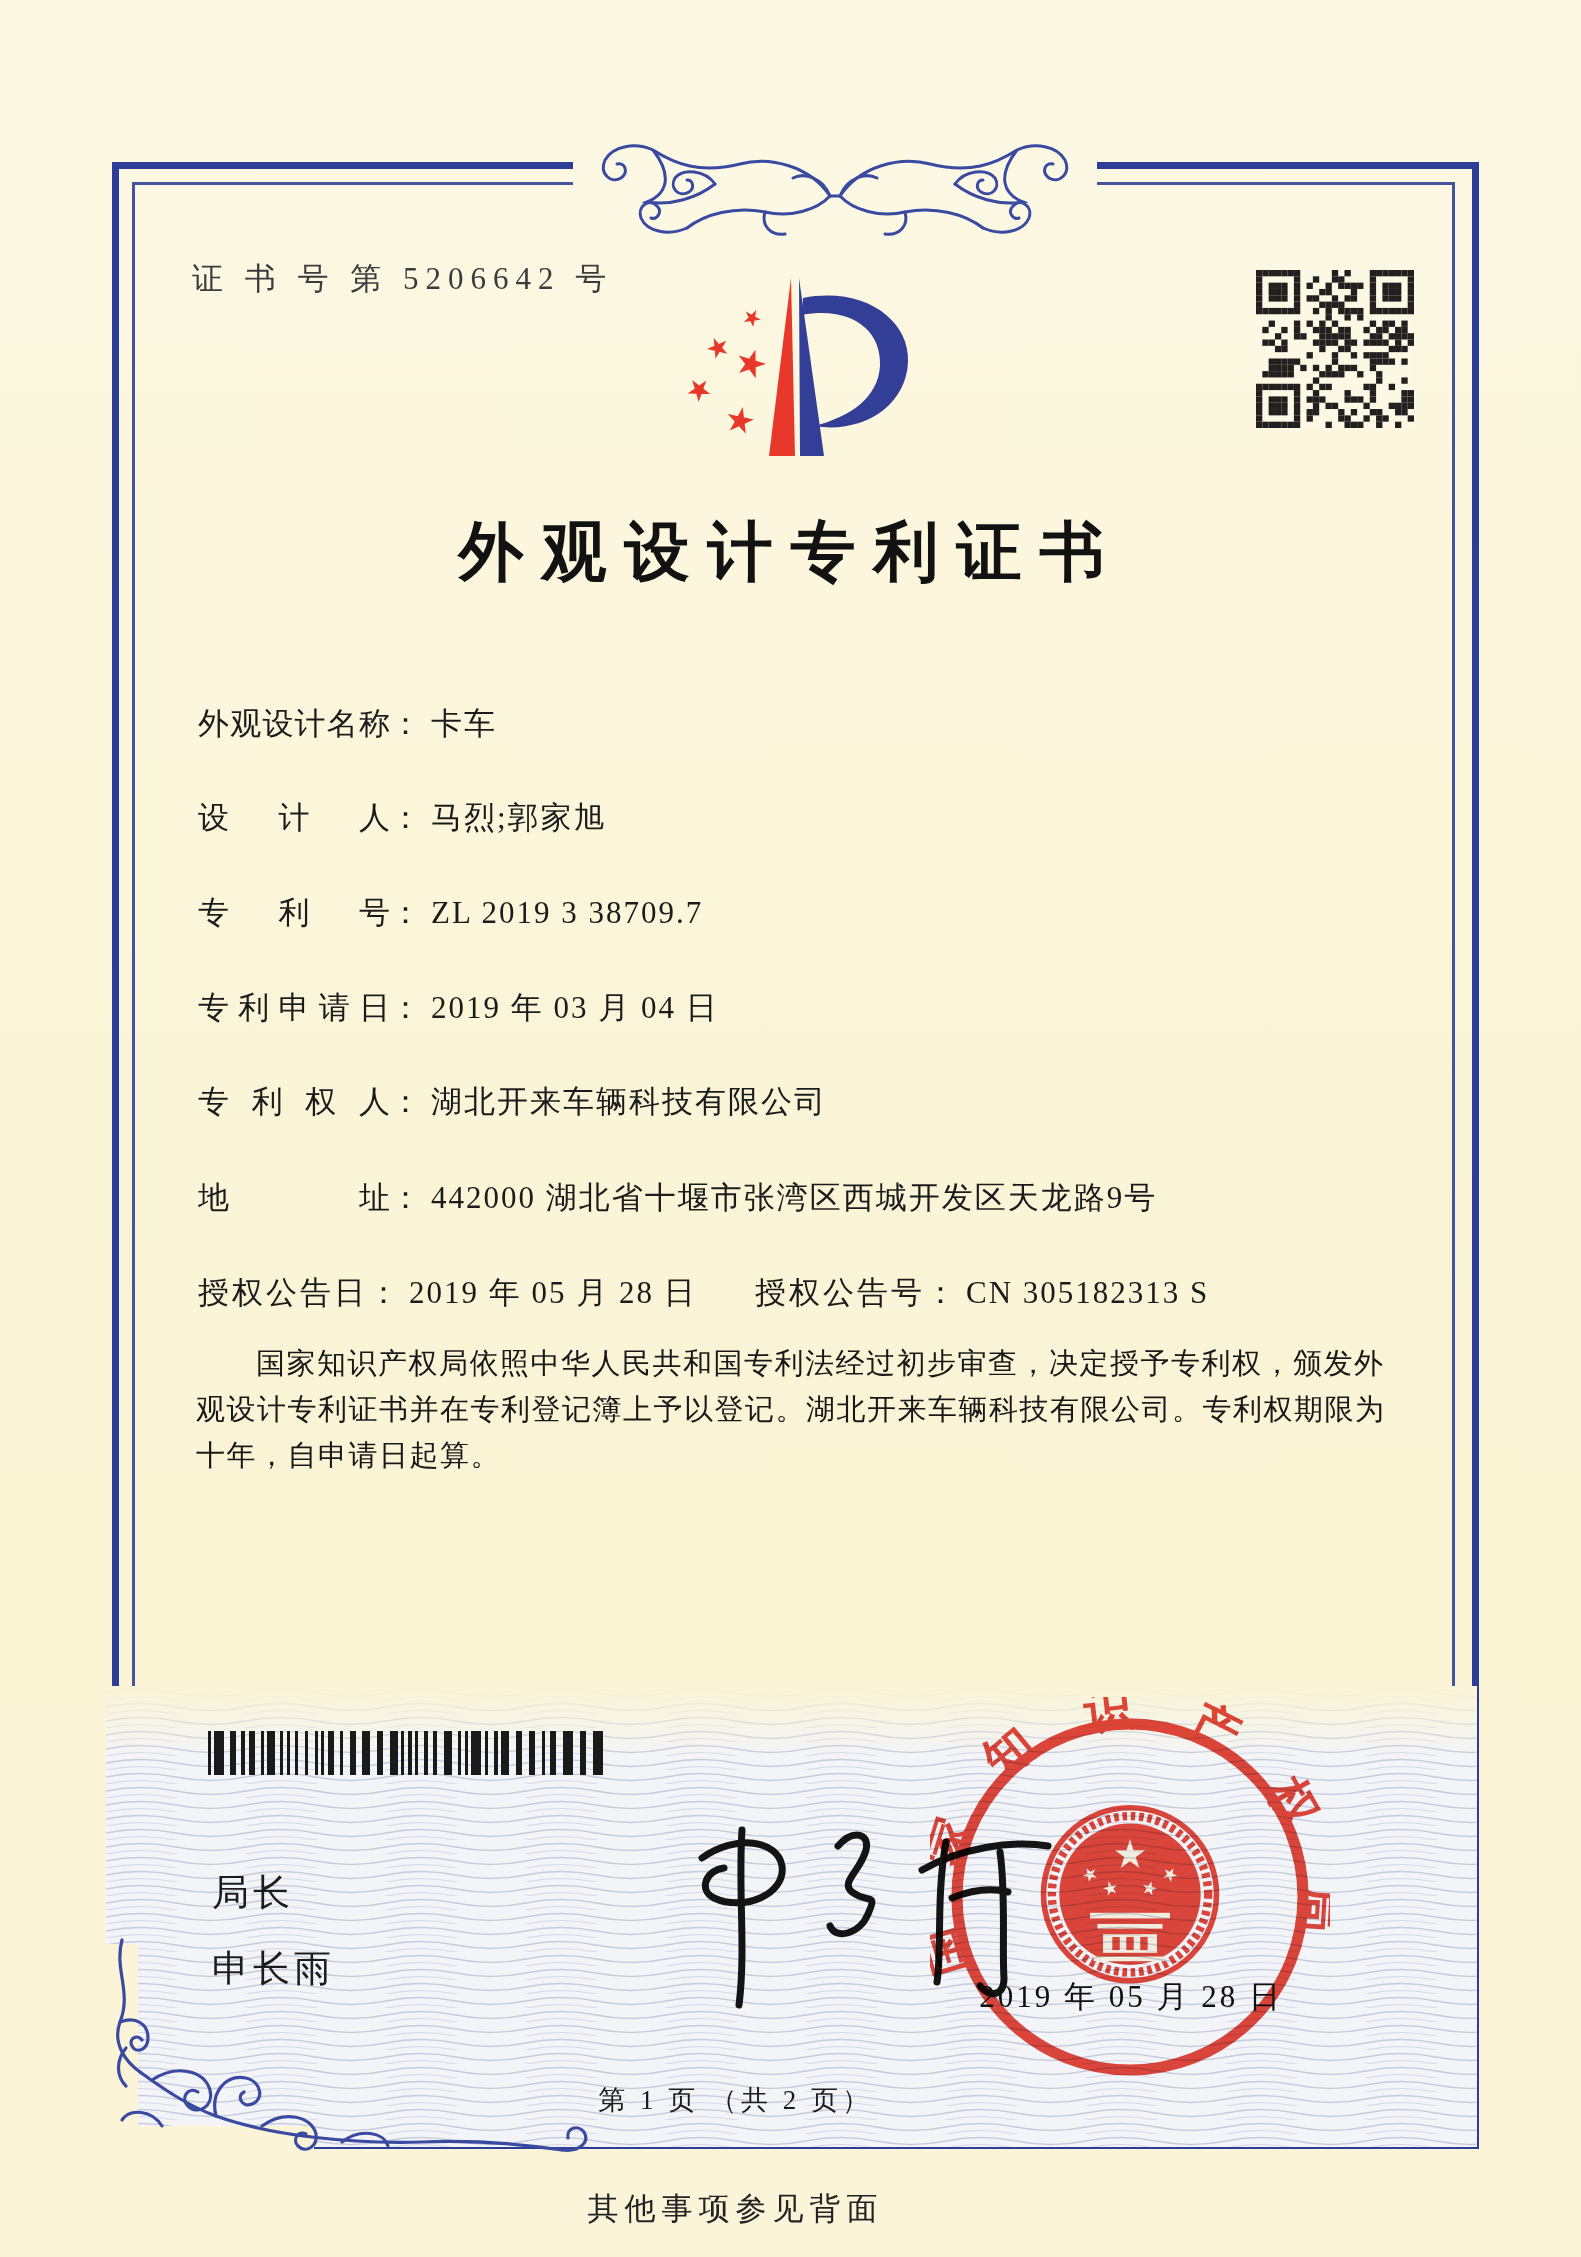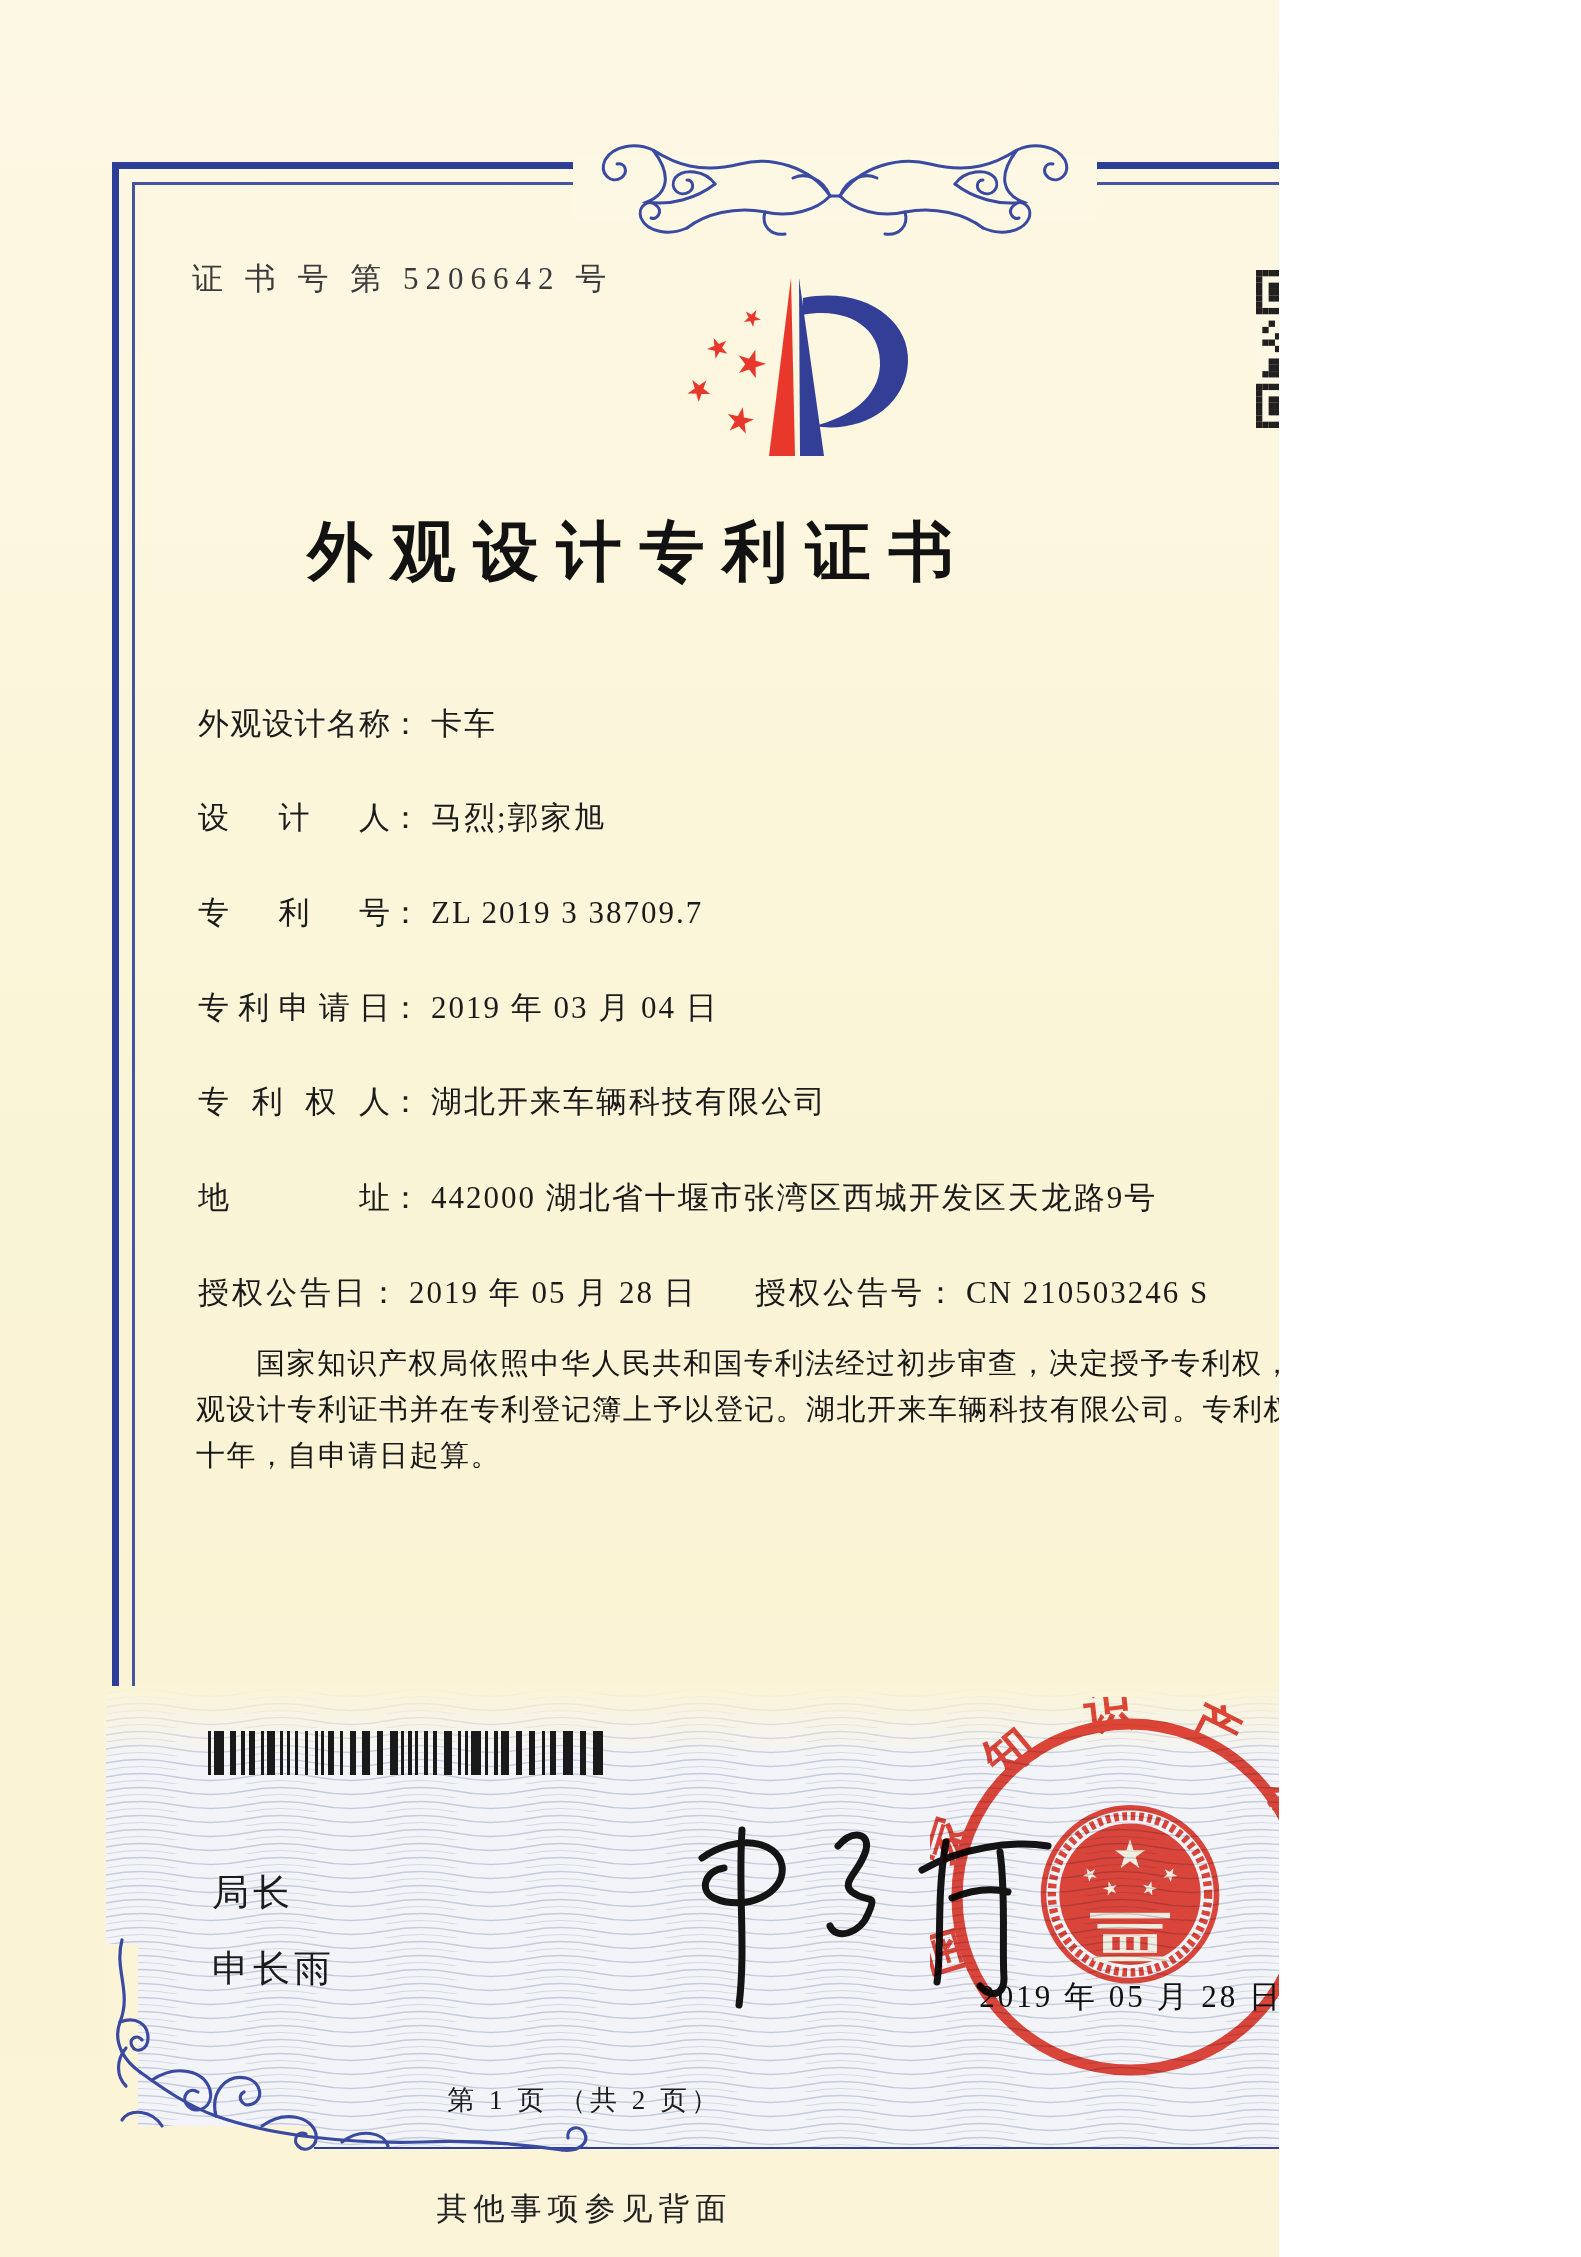--- a/index.html
+++ b/index.html
@@ -1,17 +1,17 @@
 <!DOCTYPE html>
 <html><head>
 <meta charset="utf-8">
 <style>
   html,body{margin:0;padding:0;}
   .page{
-    position:relative; width:1279px; height:2257px; overflow:hidden;
+    position:relative; width:1581px; height:2257px; overflow:hidden;
     background:linear-gradient(180deg,#fdf8e4 0%,#fbf5d9 40%,#faf3d4 70%,#fbf4d8 100%);
     font-family:"Liberation Serif","DejaVu Serif",serif; color:#1c1c1c;
   }
   .frame-outer{position:absolute;left:112px;top:162px;width:1353px;height:1973px;border:7px solid #2c3e96;}
   .frame-inner{position:absolute;left:132px;top:182px;width:1317px;height:1937px;border:3px solid #44549f;}
   .abs{position:absolute;}
   .cert-no{left:192px;top:258px;font-size:31px;letter-spacing:7px;color:#3b3b3b;}
   .title{left:0;width:100%;top:508px;text-align:center;font-size:65px;font-weight:700;letter-spacing:18px;color:#121212;}
   .row{left:198px;font-size:31px;white-space:nowrap;color:#1b1b1b;}
   .flabel{display:inline-block;width:192px;text-align:justify;text-align-last:justify;vertical-align:top;}
@@ -403,21 +403,21 @@
   <div class="abs row" style="top:1081px;">
     <span class="flabel">专利权人</span><span>：</span><span class="fvalue">湖北开来车辆科技有限公司</span>
   </div>
   <div class="abs row" style="top:1177px;">
     <span class="flabel">地址</span><span>：</span><span class="fvalue">442000  湖北省十堰市张湾区西城开发区天龙路9号</span>
   </div>
 
   <div class="abs row" style="top:1272px;">
     <span class="glabel">授权公告日</span><span>：</span><span class="fvalue">2019 年 05 月 28 日</span>
     <span class="grant2">
-      <span class="glabel">授权公告号</span><span>：</span><span class="fvalue">CN 210503246 S</span>
+      <span class="glabel">授权公告号</span><span>：</span><span class="fvalue">CN 305182313 S</span>
     </span>
   </div>
 
   <div class="abs paras">
     <p>国家知识产权局依照中华人民共和国专利法经过初步审查，决定授予专利权，颁发外观设计专利证书并在专利登记簿上予以登记。湖北开来车辆科技有限公司。专利权期限为十年，自申请日起算。</p>
   </div>
 
   <svg class="abs z3" style="left:208px;top:1731px;" width="400" height="44">
     <g id="bars" fill="#1a1a1a">
         <rect x="0" y="0" width="3" height="44"></rect>

